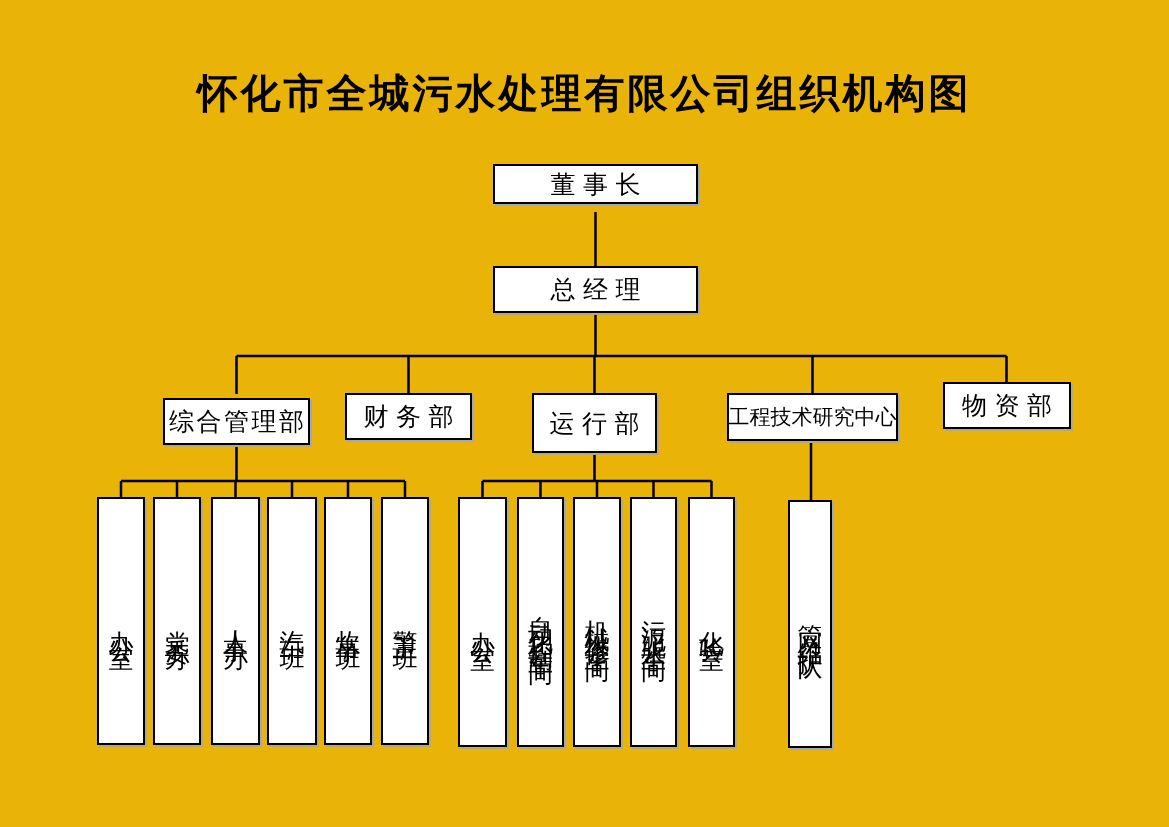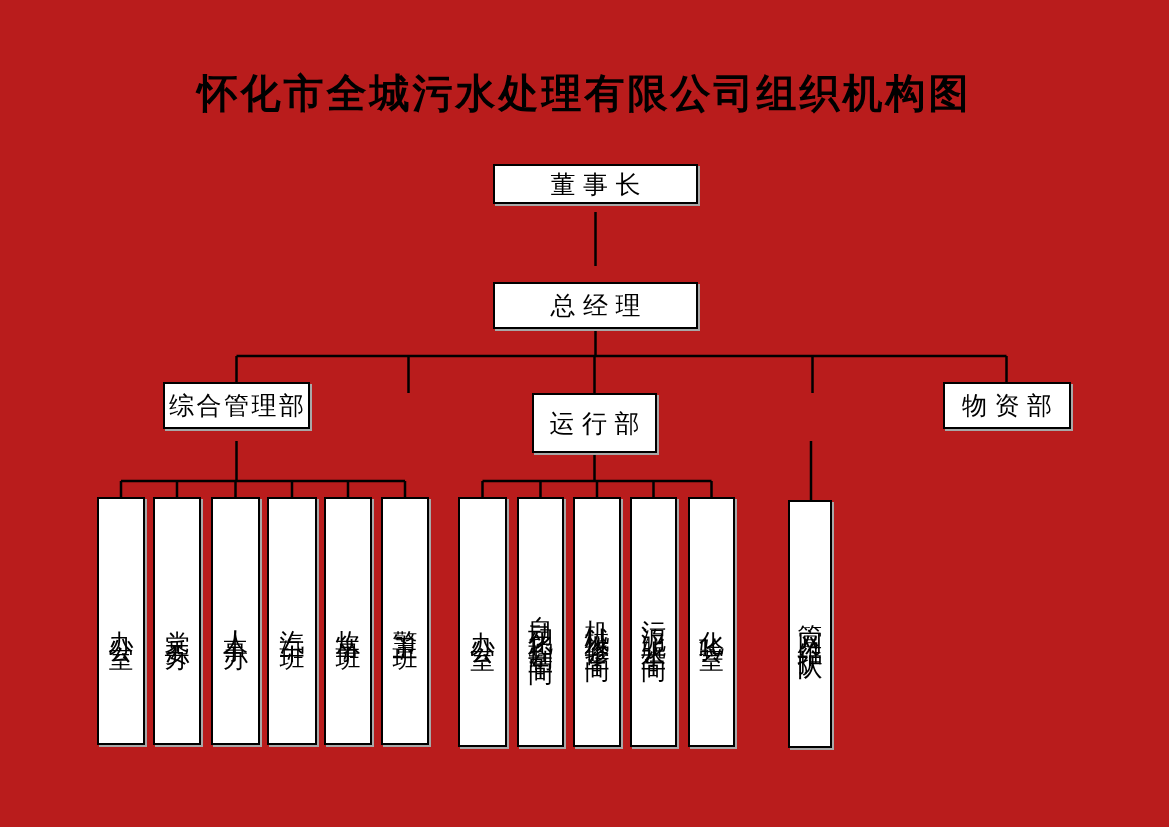--- a/index.html
+++ b/index.html
@@ -4,21 +4,21 @@
 <style>
   html, body {
     margin: 0;
     padding: 0;
     background: #ffffff;
   }
   #page {
     position: relative;
     width: 1169px;
     height: 827px;
-    background: #b91c1c;
+    background: #eab308;
     font-family: "Liberation Serif", "DejaVu Serif", serif;
     color: #000000;
     overflow: hidden;
   }
   #title {
     position: absolute;
     left: 0;
     top: 66px;
     width: 100%;
     text-align: center;
@@ -84,27 +84,29 @@
 
     <path d="M236.5 441 V481 M121 481 H405 M121 481 V497 M177 481 V497 M235.5 481 V497 M292 481 V497 M348 481 V497 M405 481 V497" stroke="#000" stroke-width="2.5" fill="none"></path>
 
     <path d="M594.5 441 V481 M482.5 481 H711.5 M482.5 481 V497 M540.5 481 V497 M597 481 V497 M653.5 481 V497 M711.5 481 V497" stroke="#000" stroke-width="2.5" fill="none"></path>
 
     <path d="M811 441 V500" stroke="#000" stroke-width="2.5" fill="none"></path>
   </svg>
 
   <div class="obox hbox" style="left:493px; top:164px; width:205px; height:40px;">董事长</div>
 
-  <div class="obox hbox" style="left:493px; top:282px; width:205px; height:47px;">总经理</div>
+  <div class="obox hbox" style="left:493px; top:266px; width:205px; height:47px;">总经理</div>
 
-  <div class="obox hbox sp-b" style="left:163px; top:382px; width:147px; height:47px;">综合管理部</div>
+  <div class="obox hbox sp-b" style="left:163px; top:398px; width:147px; height:47px;">综合管理部</div>
 
+  <div class="obox hbox" style="left:345px; top:393px; width:127px; height:47px;">财务部</div>
 
   <div class="obox hbox" style="left:532px; top:393px; width:125px; height:60px;">运行部</div>
 
+  <div class="obox hbox sp-c" style="left:727px; top:393px; width:171px; height:48px;">工程技术研究中心</div>
 
   <div class="obox hbox" style="left:943px; top:382px; width:128px; height:47px;">物资部</div>
 
   <div class="obox vbox" style="left:97px;  top:497px; width:48px; height:248px;">办公室</div>
   <div class="obox vbox" style="left:153px; top:497px; width:48px; height:248px;">党委办</div>
   <div class="obox vbox" style="left:211px; top:497px; width:49px; height:248px;">人事办</div>
   <div class="obox vbox" style="left:267px; top:497px; width:50px; height:248px;">汽车班</div>
   <div class="obox vbox" style="left:324px; top:497px; width:48px; height:248px;">炊事班</div>
   <div class="obox vbox" style="left:381px; top:497px; width:48px; height:248px;">警卫班</div>
 

